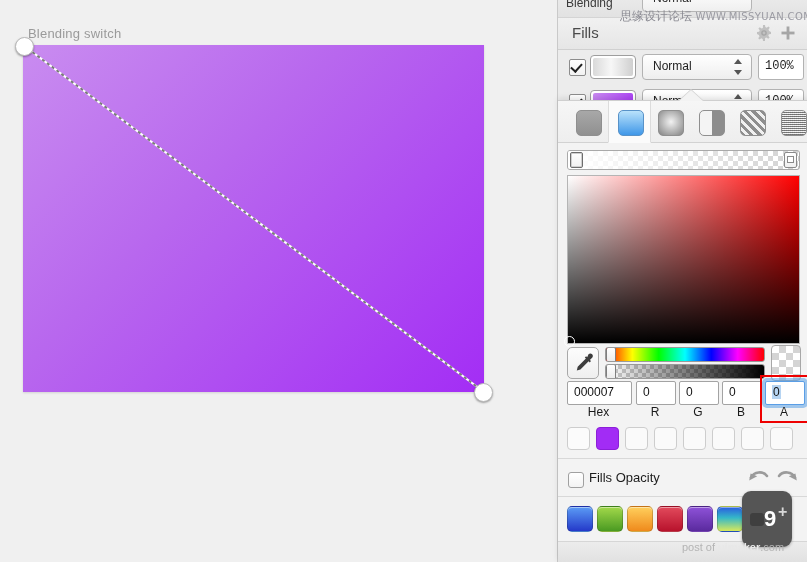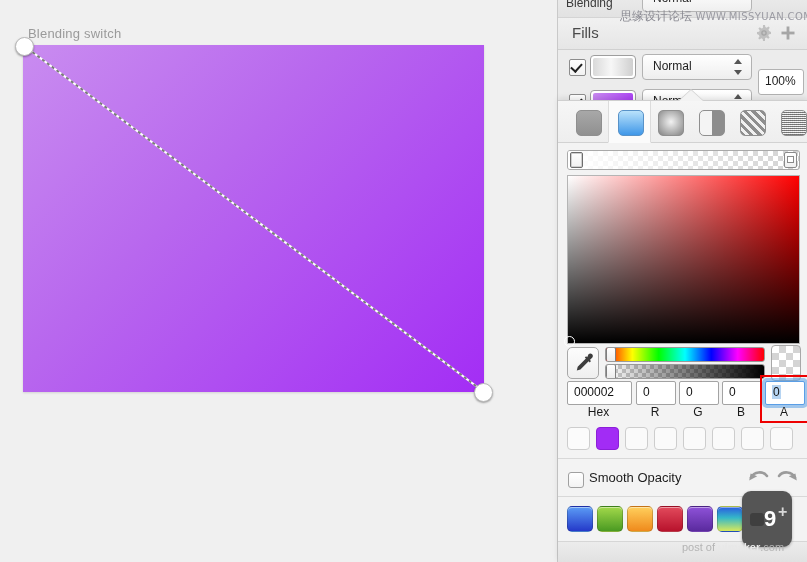--- a/index.html
+++ b/index.html
@@ -104,22 +104,22 @@
     background:linear-gradient(#ffffff,#eeeeee);
     border:1px solid #b2b2b2;border-radius:4px;
   }
   .fill-blend-label{position:absolute;left:10px;top:4px;font-size:12px;color:#1d1d1d;}
   .stepper{position:absolute;right:8px;top:4px;width:9px;height:16px;}
   .stepper .up,.stepper .dn{position:absolute;left:0;width:0;height:0;
     border-left:4.5px solid transparent;border-right:4.5px solid transparent;}
   .stepper .up{top:0;border-bottom:5px solid #555;}
   .stepper .dn{bottom:0;border-top:5px solid #555;}
   .fill-opacity{
-    position:absolute;left:200px;top:19px;width:44px;height:24px;
-    background:#ffffff;border:1px solid #b2b2b2;border-radius:3px;
+    position:absolute;left:200px;top:4px;width:44px;height:24px;
+    background:#ffffff;border:1px solid #b2b2b2;border-radius:3px;font-family:Liberation Mono, monospace;
   }
   .fill-opacity-label{position:absolute;left:6px;top:4px;font-size:12px;color:#1d1d1d;}
 
   
   #popover{
     position:absolute;left:0px;top:100px;width:250px;height:462px;
     background:#f3f3f3;border-top:1px solid #cfcfcf;
     box-shadow:0 -2px 6px rgba(0,0,0,.10);
     z-index:20;
   }
@@ -425,21 +425,21 @@
     </div>
     <div id="hue-slider">
       <div class="slider-thumb"></div>
     </div>
     <div id="alpha-slider">
       <div class="slider-thumb"></div>
     </div>
     <div id="preview-swatch"></div>
 
     <div class="numfield" id="f-hex">
-      <span>000002</span>
+      <span>000007</span>
     </div>
     <div class="numfield" id="f-r">
       <span>0</span>
     </div>
     <div class="numfield" id="f-g">
       <span>0</span>
     </div>
     <div class="numfield" id="f-b">
       <span>0</span>
     </div>
@@ -460,21 +460,21 @@
     <div class="swatch-slot" style="left:67px"></div>
     <div class="swatch-slot" style="left:96px"></div>
     <div class="swatch-slot" style="left:125px"></div>
     <div class="swatch-slot" style="left:154px"></div>
     <div class="swatch-slot" style="left:183px"></div>
     <div class="swatch-slot" style="left:212px"></div>
 
     <div id="sw-divider"></div>
 
     <div id="smooth-check"></div>
-    <div id="smooth-label">Smooth Opacity</div>
+    <div id="smooth-label">Fills Opacity</div>
     <svg id="undo-icon" viewBox="0 0 22 20">
       <path d="M3 9.5 C6 3.5, 15 2.5, 19 8" stroke="#9b9b9b" stroke-width="2.6" fill="none" stroke-linecap="round"></path>
       <path d="M1.2 12.6 L2.6 5.6 L9.2 8.2 Z" fill="#9b9b9b"></path>
     </svg>
     <svg id="redo-icon" viewBox="0 0 22 20">
       <path d="M19 9.5 C16 3.5, 7 2.5, 3 8" stroke="#9b9b9b" stroke-width="2.6" fill="none" stroke-linecap="round"></path>
       <path d="M20.8 12.6 L19.4 5.6 L12.8 8.2 Z" fill="#9b9b9b"></path>
     </svg>
 
     <div id="so-divider"></div>

